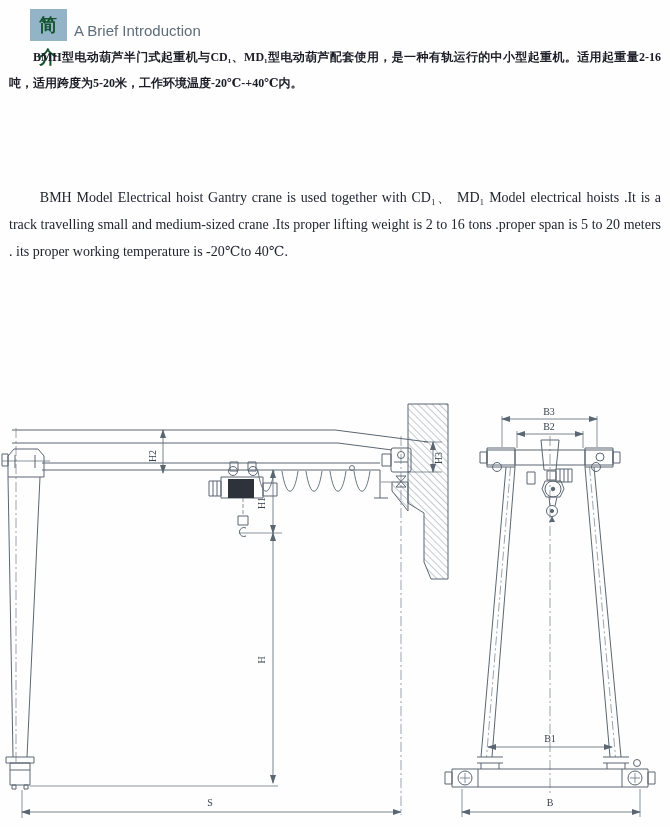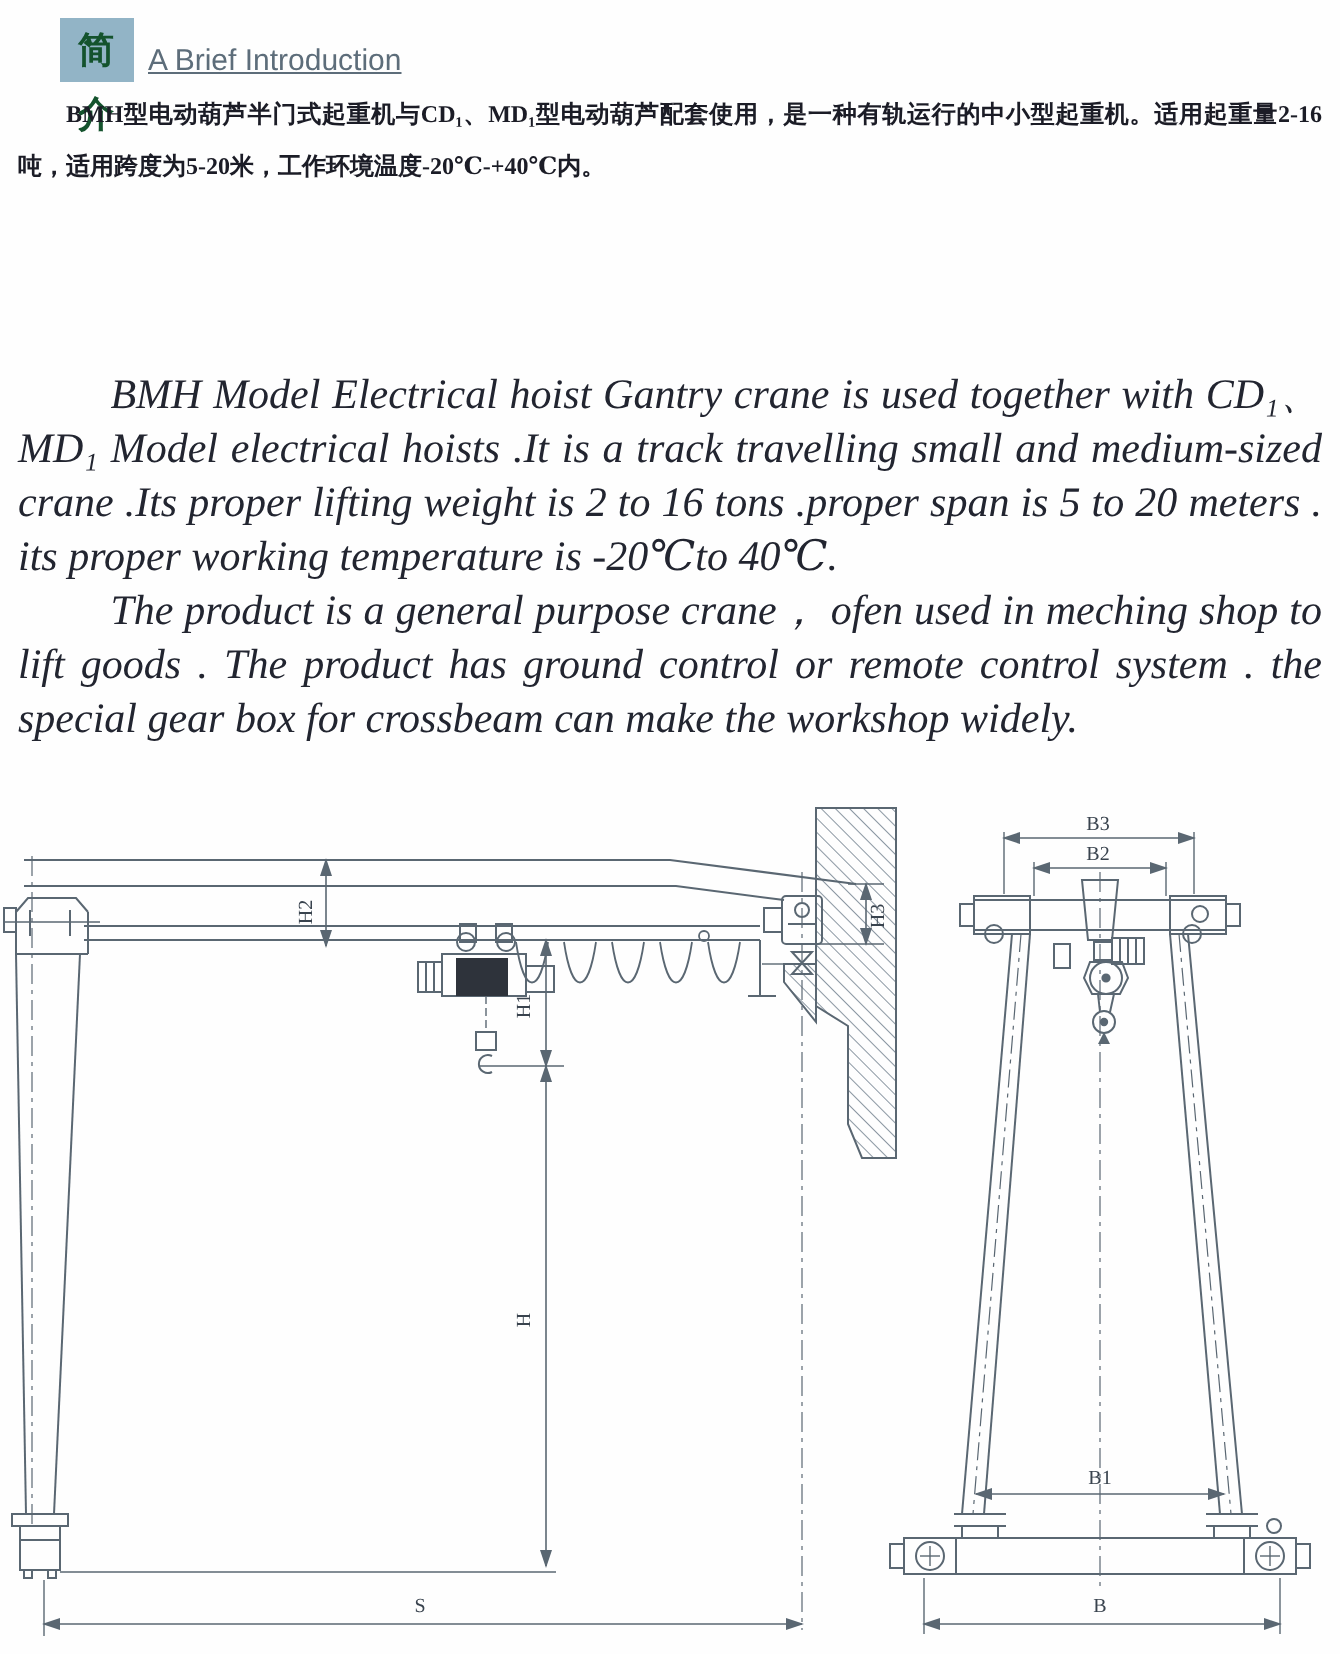--- a/index.html
+++ b/index.html
@@ -9,27 +9,27 @@
     font-family:"Liberation Serif","DejaVu Serif",serif;color:#1b1c26;
   }
   .hdr{position:absolute;top:9px;left:30px;display:flex;align-items:flex-end;}
   .badge{
     width:37px;height:32px;background:#92b4c6;color:#14532d;
     font-weight:bold;font-size:18px;line-height:32px;text-align:center;
     letter-spacing:1px;
   }
   .hdr-title{
     margin-left:7px;font-family:"Liberation Sans","DejaVu Sans",sans-serif;
-    font-size:15px;color:#5d6d7a;padding-bottom:2px;text-decoration:underline;
+    font-size:15px;color:#5d6d7a;padding-bottom:2px;
   }
   .cn{position:absolute;left:9px;right:9px;top:44px;
       font-size:12px;font-weight:bold;line-height:26px;text-align:justify;}
   .cn p{margin:0;text-indent:2em;}
   .en{position:absolute;left:9px;right:9px;top:184px;
-      font-size:21px;line-height:27px;text-align:justify;color:#222530;font-style:italic;}
+      font-size:14px;line-height:27px;text-align:justify;color:#222530;}
   .en p{margin:0;text-indent:2.2em;}
   .drw{position:absolute;left:0;top:390px;}
   svg line,svg path,svg rect,svg circle,svg polyline{vector-effect:non-scaling-stroke;}
   .dim-label{font-family:"Liberation Serif","DejaVu Serif",serif;font-size:10px;fill:#39434e;}
 </style>
 </head>
 <body>
 
 <div class="page">
 
@@ -37,21 +37,20 @@
     <div class="badge">简介</div>
     <div class="hdr-title">A Brief Introduction</div>
   </div>
 
   <div class="cn">
     <p>BMH型电动葫芦半门式起重机与CD₁、MD₁型电动葫芦配套使用，是一种有轨运行的中小型起重机。适用起重量2-16吨，适用跨度为5-20米，工作环境温度-20℃-+40℃内。</p>
   </div>
 
   <div class="en">
     <p>BMH Model Electrical hoist Gantry crane is used together with CD₁、 MD₁ Model electrical hoists .It is a track travelling small and medium-sized crane .Its proper lifting weight is 2 to 16 tons .proper span is 5 to 20 meters . its proper working temperature is -20℃to 40℃.</p>
-    <p>The product is a general purpose crane， ofen used in meching shop to lift goods . The product has ground control or remote control system . the special gear box for crossbeam can make the workshop widely.</p>
   </div>
 
   <svg class="drw" width="670" height="437" viewBox="0 0 670 437">
     <defs>
       <marker id="arr" markerWidth="9" markerHeight="8" refX="8" refY="3" orient="auto-start-reverse" markerUnits="userSpaceOnUse">
         <path d="M0,0 L9,3 L0,6 Z" fill="#5a6772"></path>
       </marker>
       <pattern id="hatch" width="5" height="5" patternUnits="userSpaceOnUse" patternTransform="rotate(-45)">
         <line x1="0" y1="0" x2="0" y2="5" stroke="#8b97a2" stroke-width="1"></line>
       </pattern>

